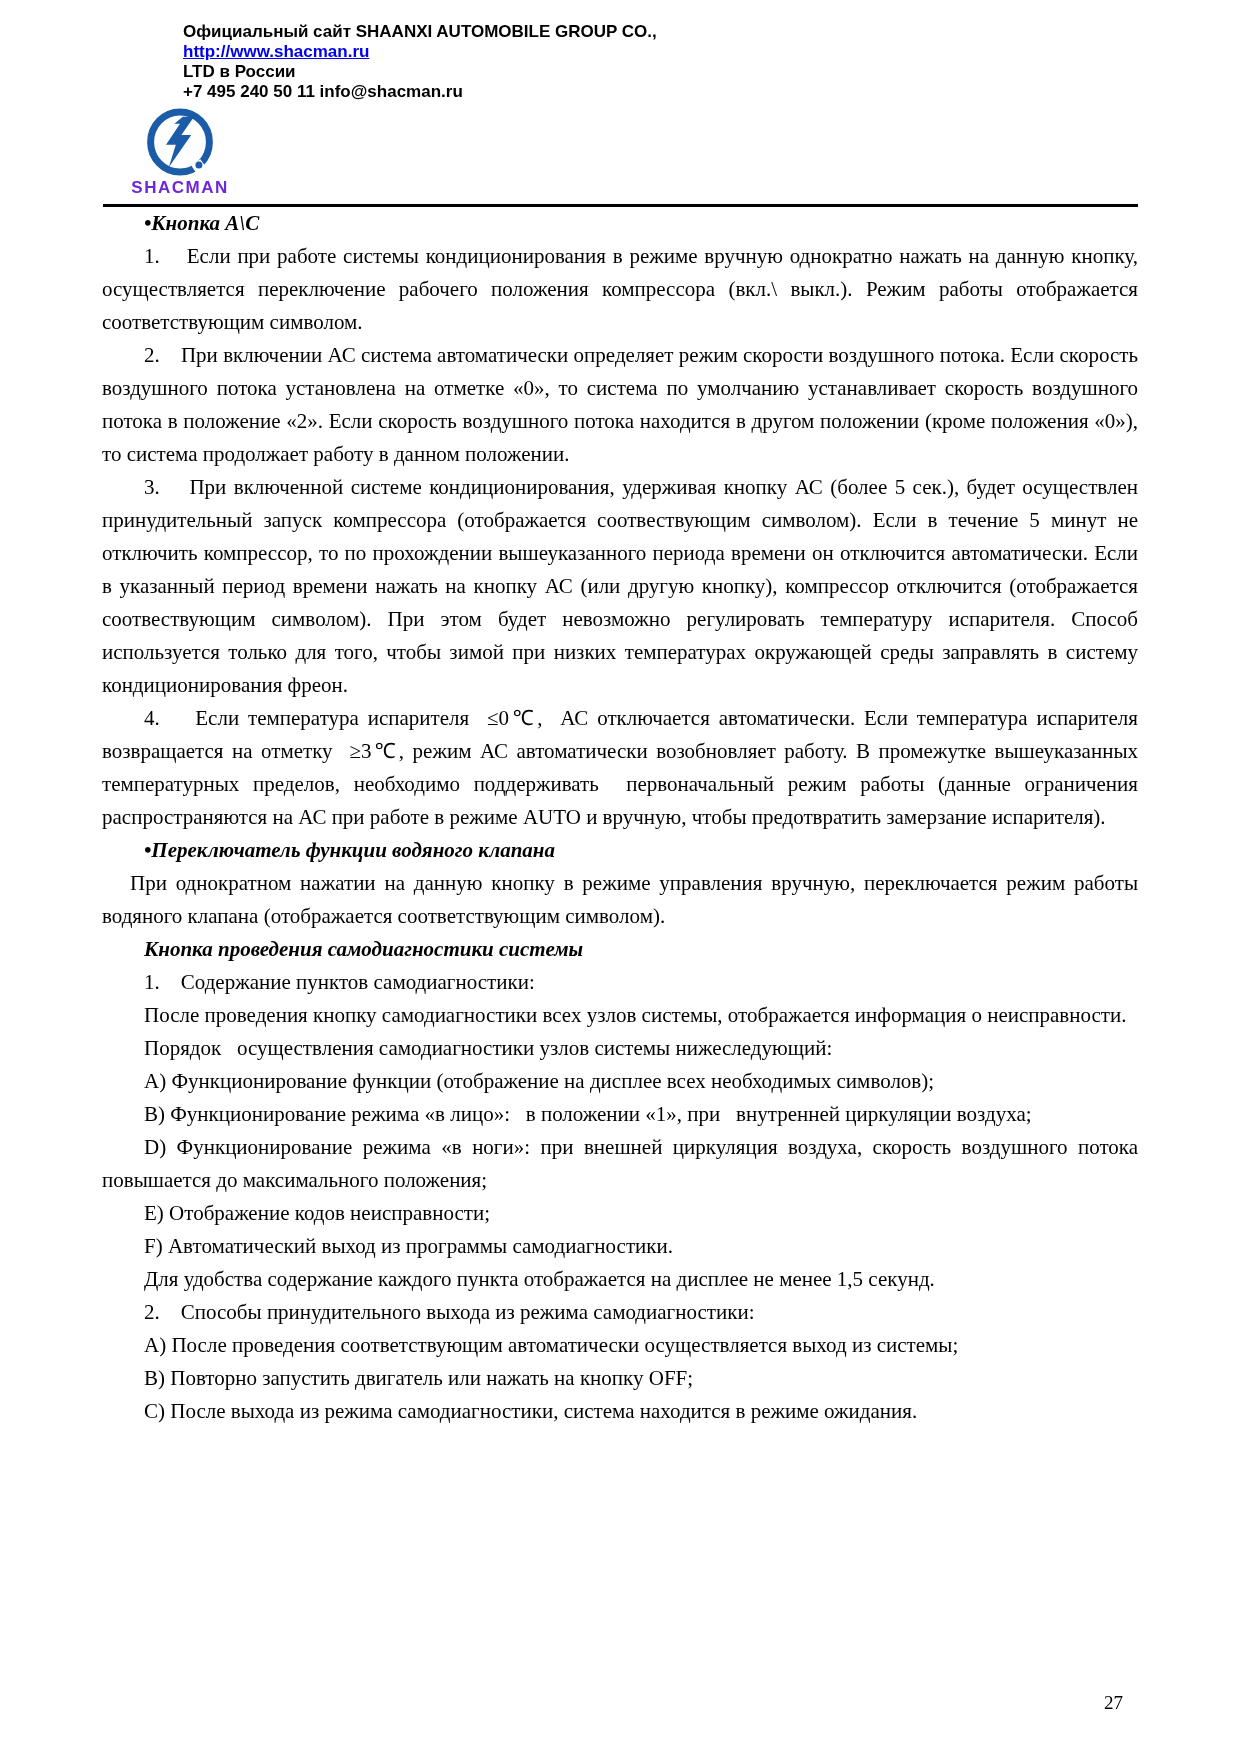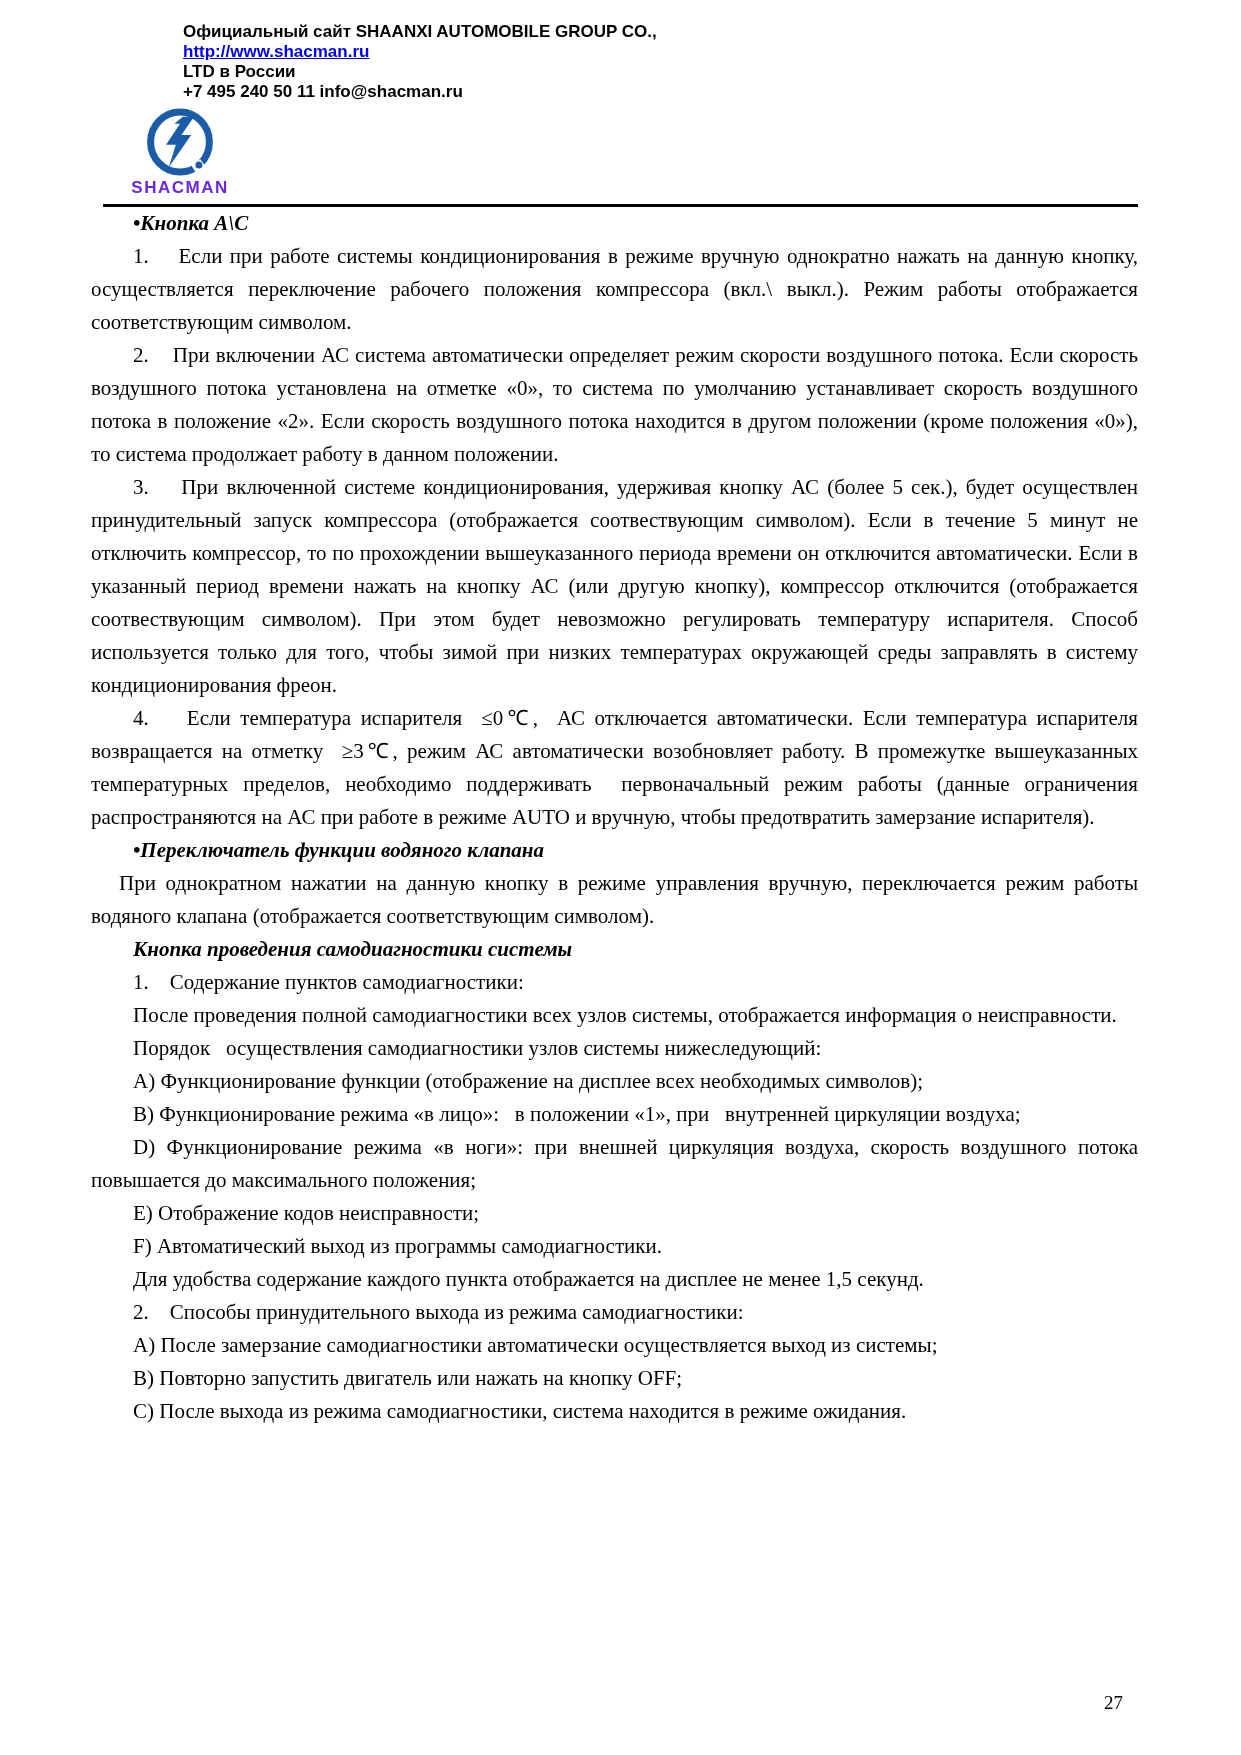--- a/index.html
+++ b/index.html
@@ -50,21 +50,21 @@
   }
   .header-center .site-link {
     color: #0000ee;
     text-decoration: underline;
   }
 
   
   .content {
     position: absolute;
     top: 207px;
-    left: 91px;
+    left: 102px;
     right: 103px;
   }
   .content p {
     margin: 0;
     font-size: 21px;
     line-height: 33px;
     text-align: justify;
     text-indent: 42px;
   }
   .content p.heading {
@@ -115,28 +115,28 @@
   <div class="content">
     <p class="heading">•Кнопка A\C</p>
     <p>1.&nbsp;&nbsp;&nbsp;&nbsp;Если при работе системы кондиционирования в режиме вручную однократно нажать на данную кнопку, осуществляется переключение рабочего положения компрессора (вкл.\ выкл.). Режим работы отображается соответствующим символом.</p>
     <p>2.&nbsp;&nbsp;&nbsp;&nbsp;При включении АС система автоматически определяет режим скорости воздушного потока. Если скорость воздушного потока установлена на отметке «0», то система по умолчанию устанавливает скорость воздушного потока в положение «2». Если скорость воздушного потока находится в другом положении (кроме положения «0»), то система продолжает работу в данном положении.</p>
     <p>3.&nbsp;&nbsp;&nbsp;&nbsp;При включенной системе кондиционирования, удерживая кнопку АС (более 5 сек.), будет осуществлен принудительный запуск компрессора (отображается соотвествующим символом). Если в течение 5 минут не отключить компрессор, то по прохождении вышеуказанного периода времени он отключится автоматически. Если в указанный период времени нажать на кнопку АС (или другую кнопку), компрессор отключится (отображается соотвествующим символом). При этом будет невозможно регулировать температуру испарителя. Способ используется только для того, чтобы зимой при низких температурах окружающей среды заправлять в систему кондиционирования фреон.</p>
     <p>4.&nbsp;&nbsp;&nbsp;&nbsp;Если температура испарителя &nbsp;≤0℃,&nbsp; АС отключается автоматически. Если температура испарителя возвращается на отметку &nbsp;≥3℃, режим АС автоматически возобновляет работу. В промежутке вышеуказанных температурных пределов, необходимо поддерживать &nbsp;первоначальный режим работы (данные ограничения распространяются на АС при работе в режиме AUTO и вручную, чтобы предотвратить замерзание испарителя).</p>
     <p class="heading">•Переключатель функции водяного клапана</p>
     <p class="indent-sm">При однократном нажатии на данную кнопку в режиме управления вручную, переключается режим работы водяного клапана (отображается соответствующим символом).</p>
     <p class="heading">Кнопка проведения самодиагностики системы</p>
     <p>1.&nbsp;&nbsp;&nbsp;&nbsp;Содержание пунктов самодиагностики:</p>
-    <p>После проведения полной самодиагностики всех узлов системы, отображается информация о неисправности.</p>
+    <p>После проведения кнопку самодиагностики всех узлов системы, отображается информация о неисправности.</p>
     <p>Порядок &nbsp;&nbsp;осуществления самодиагностики узлов системы нижеследующий:</p>
     <p>A) Функционирование функции (отображение на дисплее всех необходимых символов);</p>
     <p>B) Функционирование режима «в лицо»: &nbsp;&nbsp;в положении «1», при &nbsp;&nbsp;внутренней циркуляции воздуха;</p>
     <p>D) Функционирование режима «в ноги»: при внешней циркуляция воздуха, скорость воздушного потока повышается до максимального положения;</p>
     <p>E) Отображение кодов неисправности;</p>
     <p>F) Автоматический выход из программы самодиагностики.</p>
     <p>Для удобства содержание каждого пункта отображается на дисплее не менее 1,5 секунд.</p>
     <p>2.&nbsp;&nbsp;&nbsp;&nbsp;Способы принудительного выхода из режима самодиагностики:</p>
-    <p>A) После замерзание самодиагностики автоматически осуществляется выход из системы;</p>
+    <p>A) После проведения соответствующим автоматически осуществляется выход из системы;</p>
     <p>B) Повторно запустить двигатель или нажать на кнопку OFF;</p>
     <p>C) После выхода из режима самодиагностики, система находится в режиме ожидания.</p>
   </div>
 
   <div class="page-number">27</div>
 </div>
 
 </body></html>

